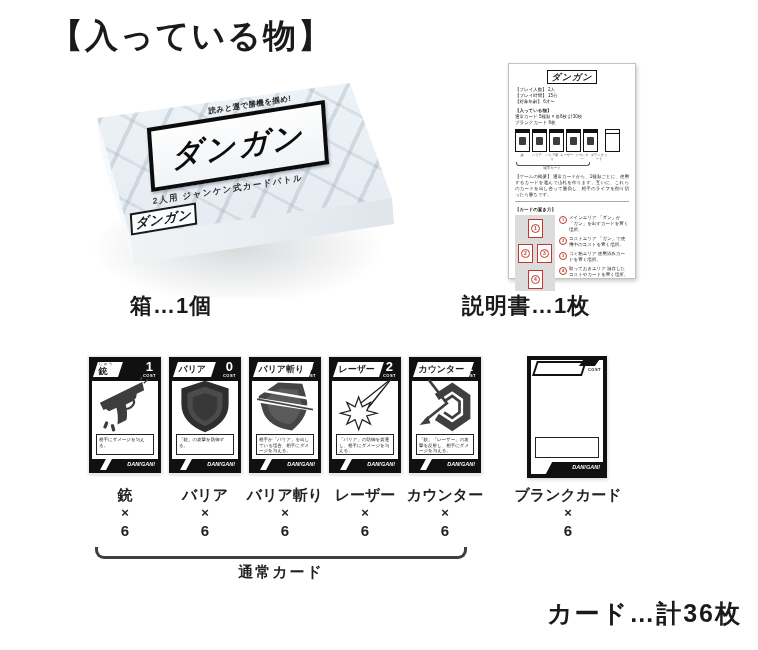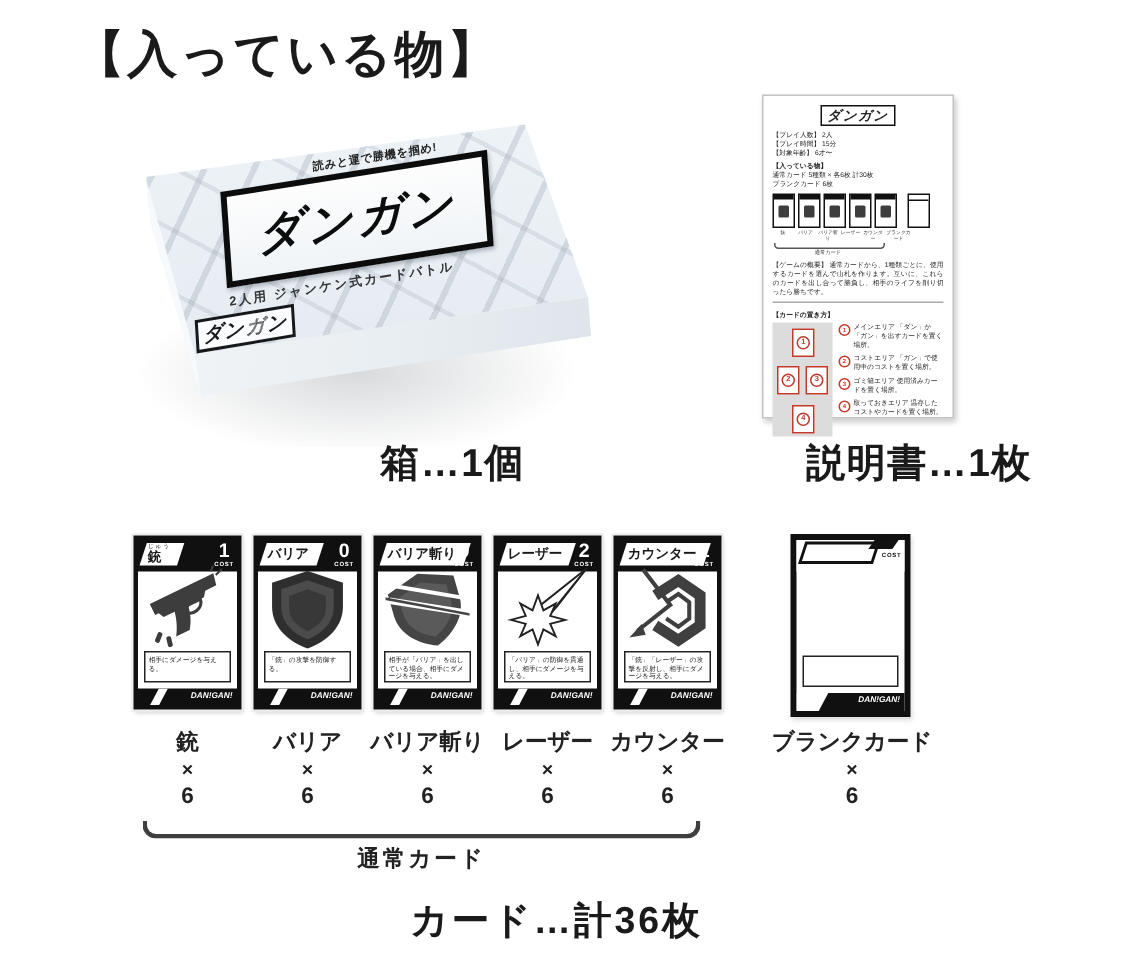--- a/index.html
+++ b/index.html
@@ -35,21 +35,21 @@
     background:linear-gradient(#fdfdfd,#f0f4f7);transform:rotate(-9deg) skewX(-5deg);
     display:flex;align-items:center;justify-content:center;
     font-size:30px;font-weight:900;font-style:italic;letter-spacing:3px;color:#0c0c0c;
     box-shadow:1px 2px 3px rgba(60,70,85,.35);}
   .box-subtitle{left:92px;top:116px;font-size:8.5px;font-weight:700;color:#333;
     transform:rotate(-9deg) skewX(-4deg);letter-spacing:1.5px;}
   .box-side-logo{left:70px;top:140px;transform:rotate(-9.5deg) skewX(-6deg);
     border:2px solid #16181c;background:#fbfcfd;padding:0 3px;
     font-size:13px;font-weight:900;font-style:italic;letter-spacing:1px;color:#16181c;}
 
-  .caption{font-size:26px;font-weight:700;text-align:right;letter-spacing:1px;}
+  .caption{font-size:22px;font-weight:700;text-align:left;letter-spacing:1px;}
   .caption-box{left:130px;top:291px;width:220px;}
   .caption-manual{left:462px;top:291px;width:226px;}
 
   
   .sheet{left:508px;top:63px;width:128px;height:216px;background:#fff;
     border:1px solid #c2c2c2;box-shadow:1px 2px 4px rgba(0,0,0,.22);
     box-sizing:border-box;padding:5px 6px;font-size:4.5px;line-height:6px;color:#222;}
   .m-logo-row{text-align:center;margin:1px 0 3px;}
   .m-logo{display:inline-block;border:1.5px solid #111;padding:0 4px;
     font-size:9px;font-weight:900;font-style:italic;letter-spacing:1px;line-height:12px;}
@@ -116,21 +116,21 @@
   
   .count-label{position:absolute;top:486px;width:110px;text-align:center;
     font-size:15px;font-weight:600;line-height:18px;color:#222;}
   .count-label .times{font-size:13px;}
 
   .bracket{left:95px;top:547px;width:372px;height:12px;
     border:3.5px solid #3f3f3f;border-top:none;border-radius:0 0 9px 9px;box-sizing:border-box;}
   .bracket-label{left:181px;top:563px;width:200px;text-align:center;
     font-size:15px;font-weight:600;letter-spacing:2px;color:#222;}
 
-  .total-caption{left:0;top:597px;width:742px;text-align:center;
+  .total-caption{left:0;top:597px;width:742px;text-align:right;
     font-size:25px;font-weight:800;letter-spacing:2px;}
 </style>
 </head>
 <body>
 
 <div class="abs page-title">【入っている物】</div>
 
 <div class="abs box-wrap">
   <div class="abs box-shadow"></div>
   <div class="abs box-left"></div>

